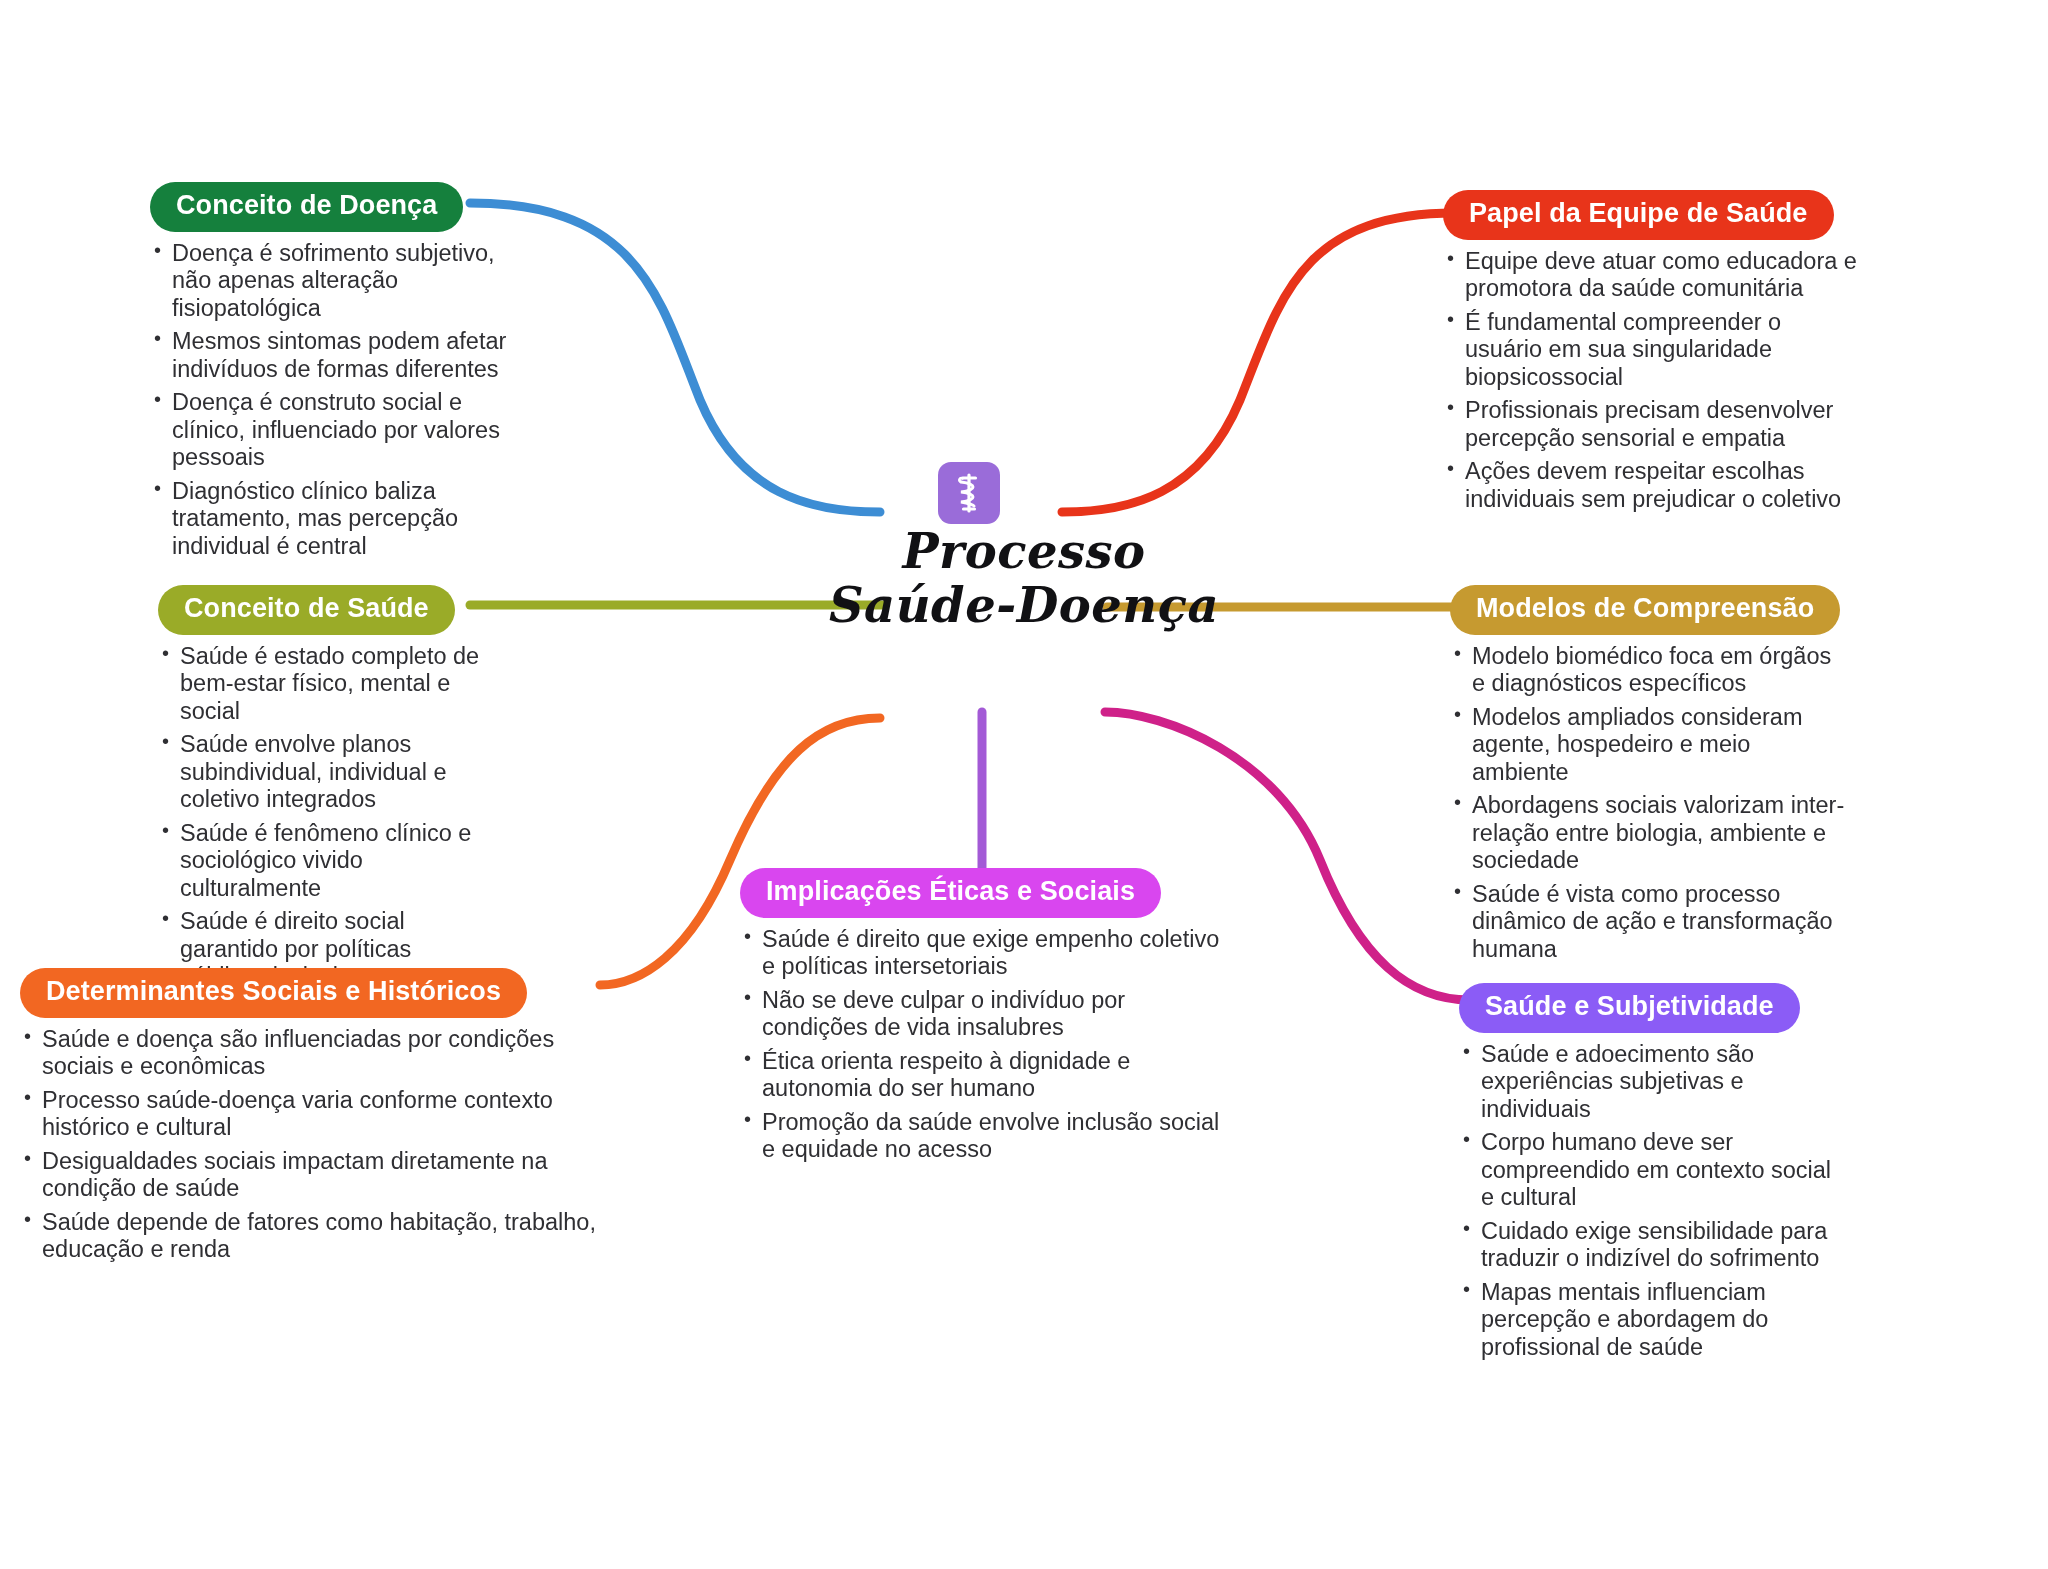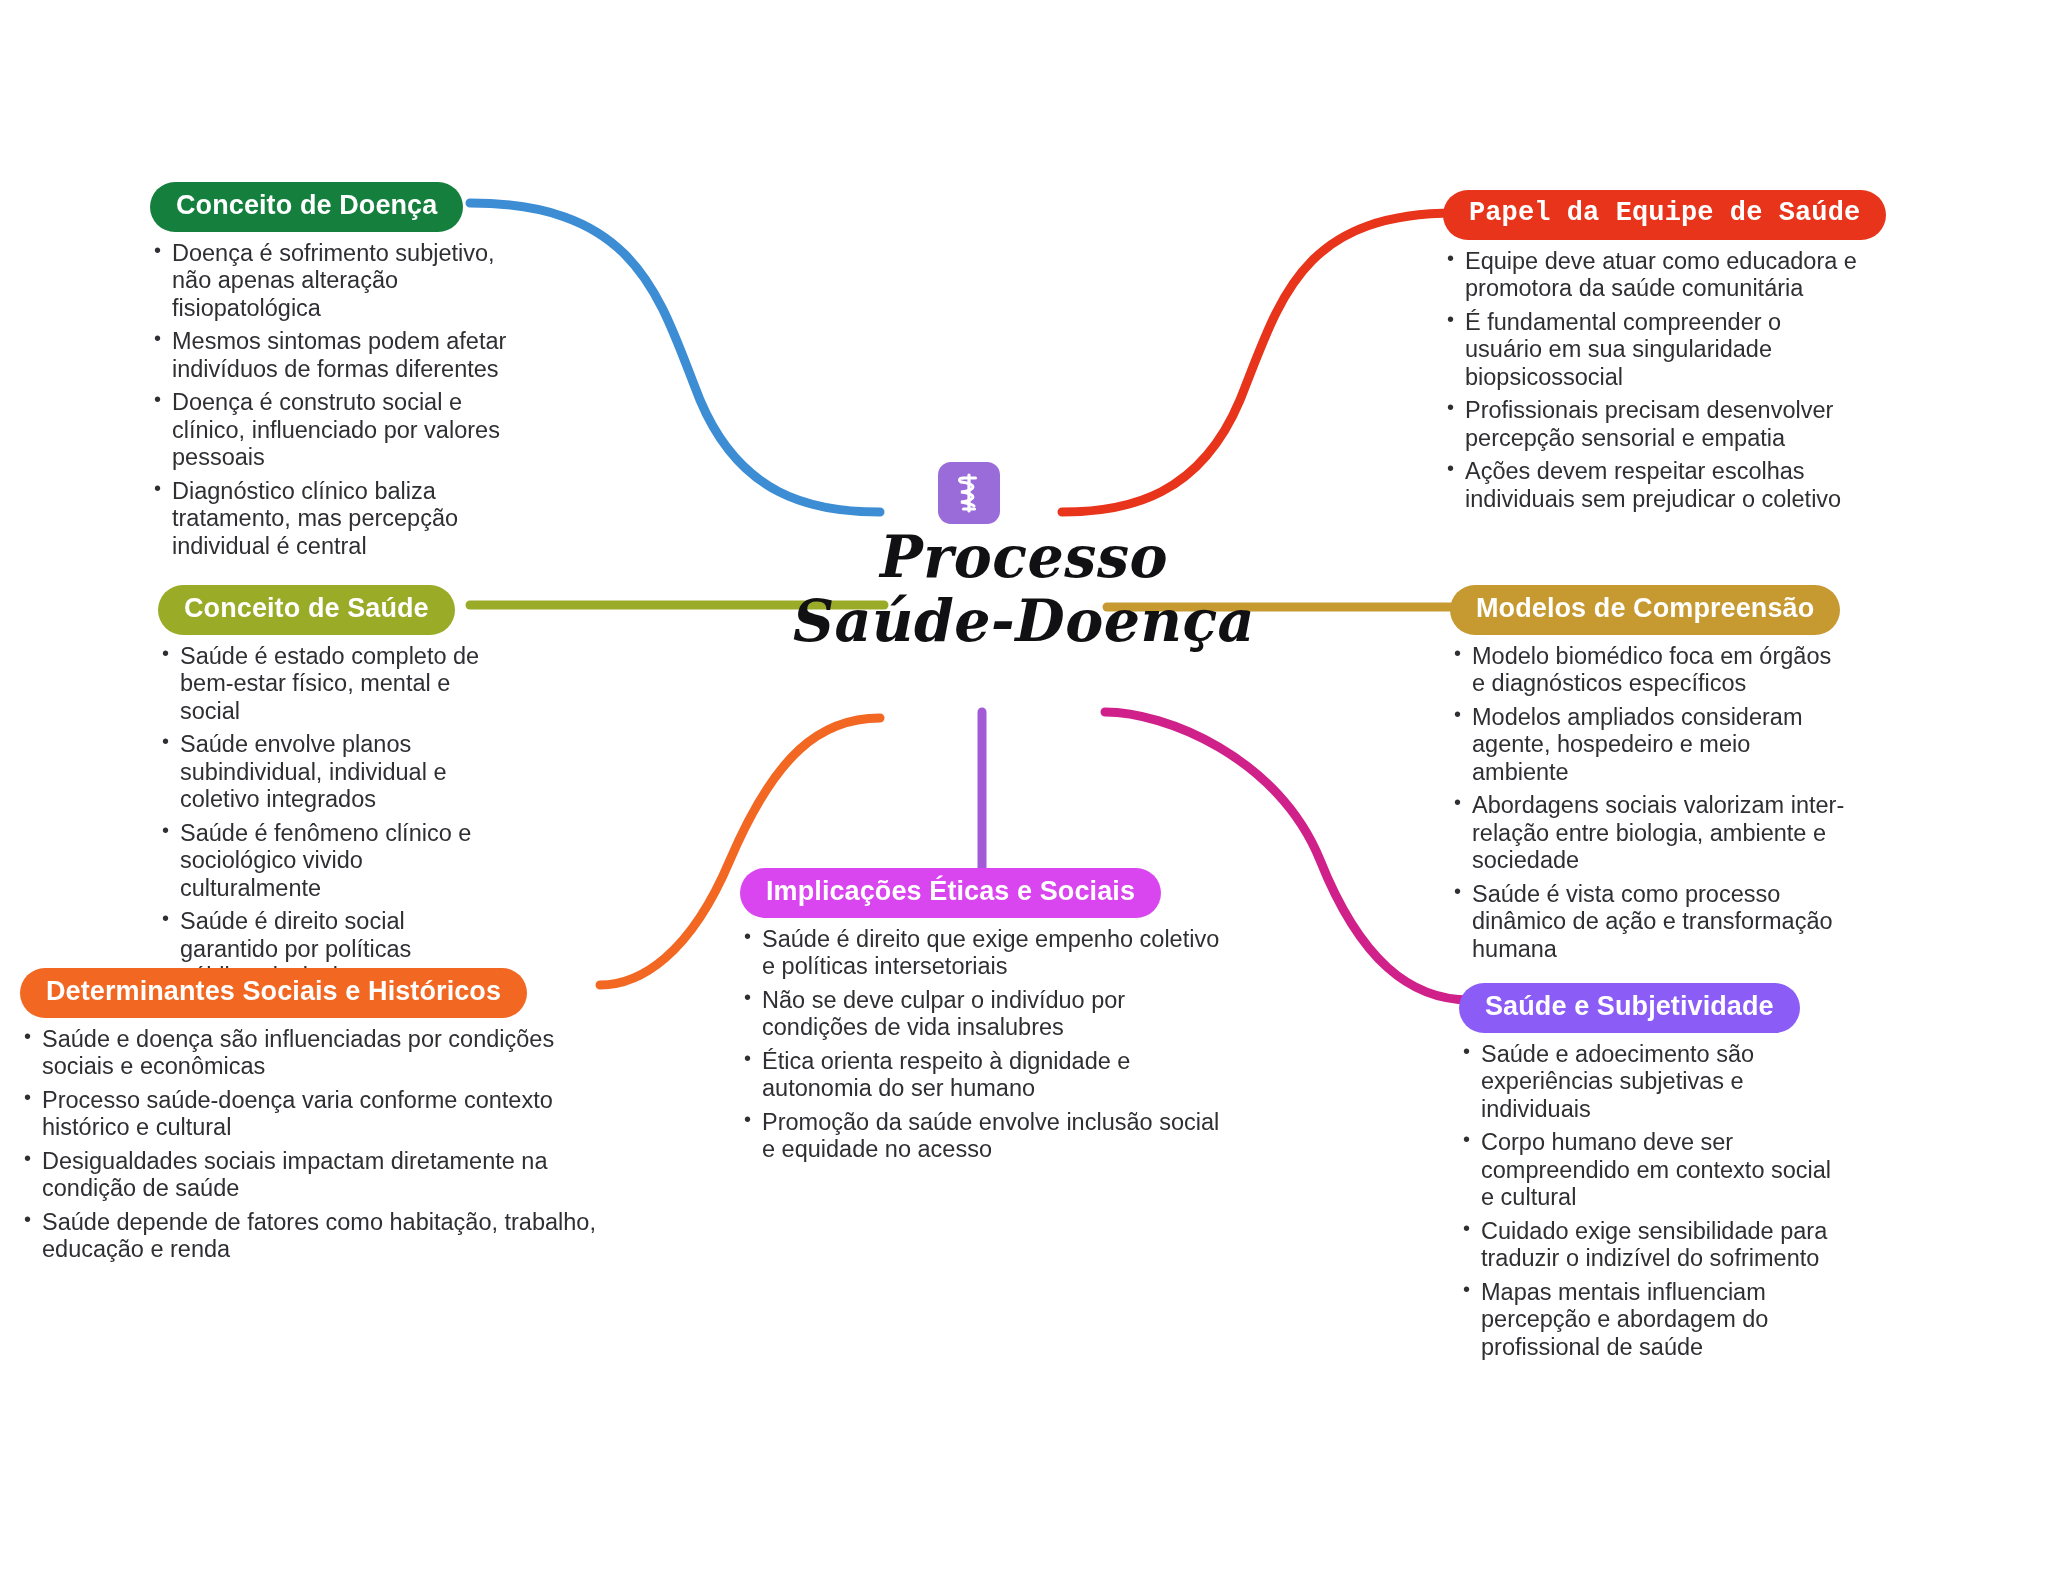--- a/index.html
+++ b/index.html
@@ -60,21 +60,21 @@
     display:flex;align-items:center;justify-content:center;
   }
   #center-title{
     position:absolute;
     left:724px;top:525px;
     width:600px;
     text-align:center;
     font-family:"DejaVu Serif", serif;
     font-style:italic;
     font-weight:700;
-    font-size:57px;
+    font-size:48px;
     line-height:1.12;
     color:#111114;
     letter-spacing:.5px;
   }
   #center-title .l2{display:block;}
 
   
   #b-doenca   {left:150px; top:182px;  width:370px;}
   #b-equipe   {left:1443px;top:190px;  width:420px;}
   #b-saude    {left:158px; top:585px;  width:330px;}
@@ -122,21 +122,21 @@
     <div class="pill" style="background: #15803d;">Conceito de Doença</div>
     <ul class="bullets">
       <li>Doença é sofrimento subjetivo, não apenas alteração fisiopatológica</li>
       <li>Mesmos sintomas podem afetar indivíduos de formas diferentes</li>
       <li>Doença é construto social e clínico, influenciado por valores pessoais</li>
       <li>Diagnóstico clínico baliza tratamento, mas percepção individual é central</li>
     </ul>
   </div>
 
   <div class="branch" id="b-equipe">
-    <div class="pill" style="background: rgb(232, 52, 26); font-family: Liberation Mono, monospace;">Papel da Equipe de Saúde</div>
+    <div class="pill" style="background: rgb(232, 52, 26);">Papel da Equipe de Saúde</div>
     <ul class="bullets">
       <li>Equipe deve atuar como educadora e promotora da saúde comunitária</li>
       <li>É fundamental compreender o usuário em sua singularidade biopsicossocial</li>
       <li>Profissionais precisam desenvolver percepção sensorial e empatia</li>
       <li>Ações devem respeitar escolhas individuais sem prejudicar o coletivo</li>
     </ul>
   </div>
 
   <div class="branch" id="b-saude">
     <div class="pill" style="background: rgb(154, 171, 40);">Conceito de Saúde</div>

